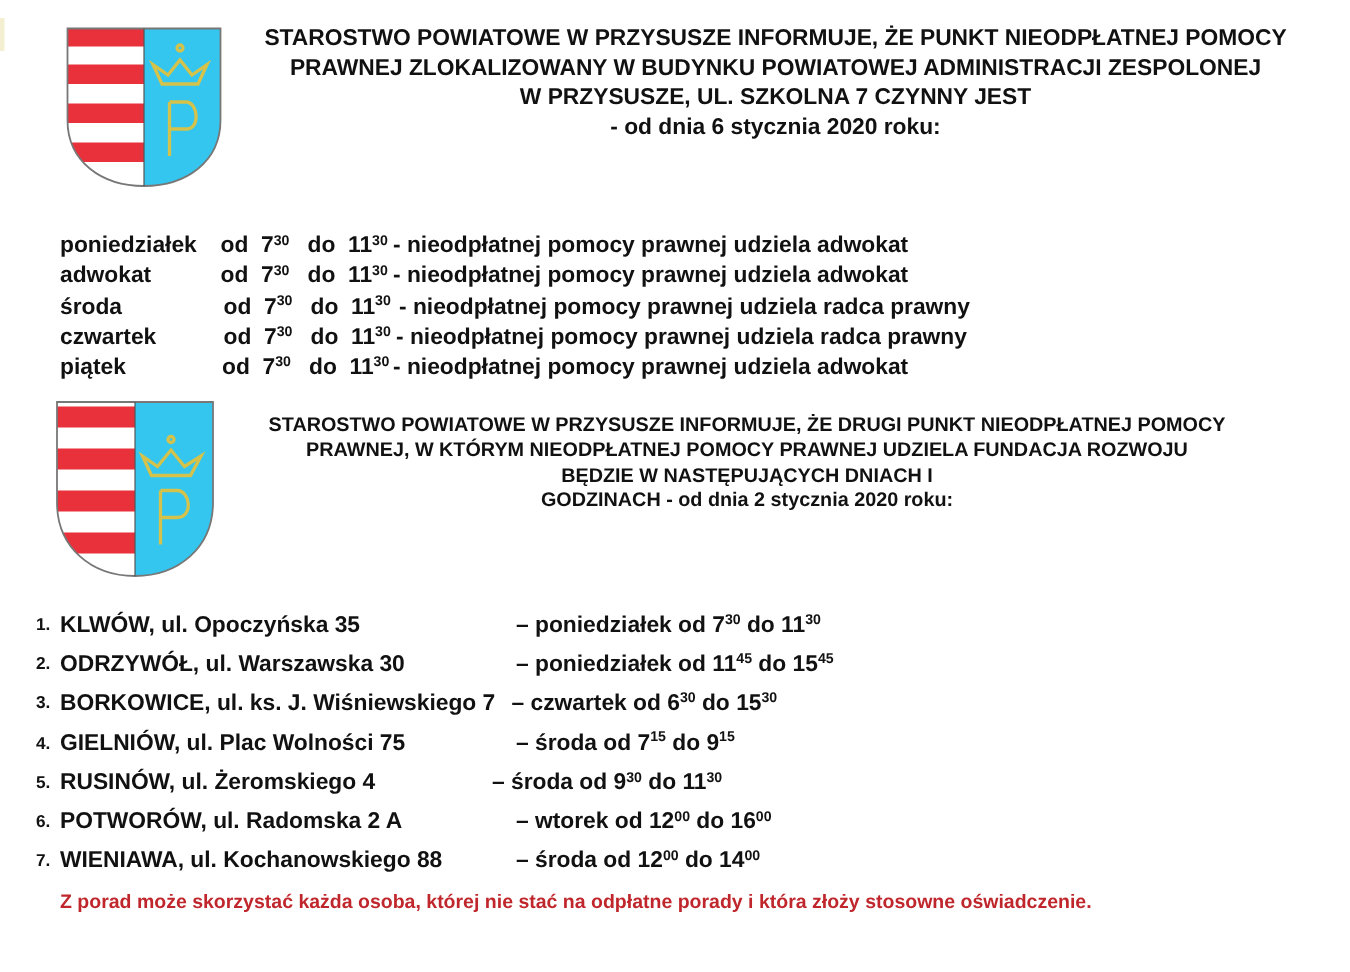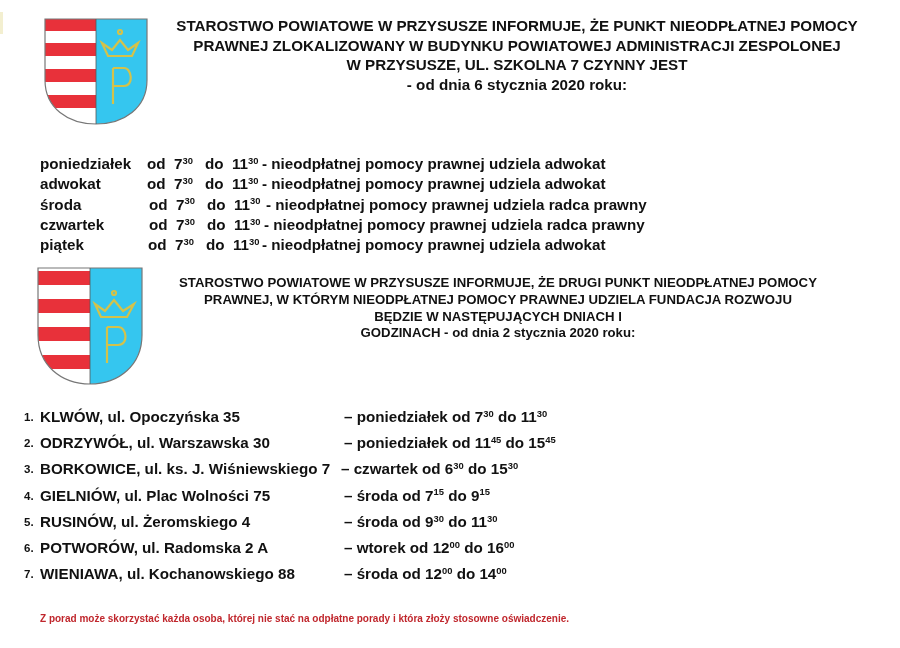--- a/index.html
+++ b/index.html
@@ -22,21 +22,21 @@
   .sched .od { position: absolute; left: 107px; }
   .sched .do { position: absolute; left: 165px; }
   .sched .desc { position: absolute; left: 222px; text-align: right; }
 
   .points { position: absolute; left: 24px; top: 408px; font-weight: bold; font-size: 15.2px; }
   .points .row { position: relative; height: 26.2px; white-space: nowrap; }
   .points .num { position: absolute; left: 0; font-size: 11.5px; top: 3px; }
   .points .addr { position: absolute; left: 16px; }
   .points .time { position: absolute; }
 
-  .note { position: absolute; left: 40px; top: 593px; font-weight: bold; font-size: 10px; color: #c0272d; white-space: nowrap; margin-top: 20px; }
+  .note { position: absolute; left: 40px; top: 593px; font-weight: bold; font-size: 13px; color: #c0272d; white-space: nowrap; }
   .mark { position: absolute; left: 0; top: 12px; width: 3px; height: 22px; background: #f3efd0; }
 </style>
 </head>
 <body>
 
 <div class="mark"></div>
 
 <svg class="crest" style="left:44px; top:18px;" width="104" height="107" viewBox="0 0 104 107">
   <defs>
     <clipPath id="shield1">
@@ -147,21 +147,21 @@
     <span class="time" style="left:317px"><span>– czwartek od </span><span>6</span><sup>30</sup><span> do </span><span>15</span><sup>30</sup></span>
   </div>
   <div class="row">
     <span class="num">4.</span>
     <span class="addr">GIELNIÓW, ul. Plac Wolności 75</span>
     <span class="time" style="left:320px"><span>– środa od </span><span>7</span><sup>15</sup><span> do </span><span>9</span><sup>15</sup></span>
   </div>
   <div class="row">
     <span class="num">5.</span>
     <span class="addr">RUSINÓW, ul. Żeromskiego 4</span>
-    <span class="time" style="left:320px"><span>– środa od </span><span>9</span><sup>30</sup><span> do </span><span>11</span><sup>30</sup></span>
+    <span class="time" style="left:304px"><span>– środa od </span><span>9</span><sup>30</sup><span> do </span><span>11</span><sup>30</sup></span>
   </div>
   <div class="row">
     <span class="num">6.</span>
     <span class="addr">POTWORÓW, ul. Radomska 2 A</span>
     <span class="time" style="left:320px"><span>– wtorek od </span><span>12</span><sup>00</sup><span> do </span><span>16</span><sup>00</sup></span>
   </div>
   <div class="row">
     <span class="num">7.</span>
     <span class="addr">WIENIAWA, ul. Kochanowskiego 88</span>
     <span class="time" style="left:320px"><span>– środa od </span><span>12</span><sup>00</sup><span> do </span><span>14</span><sup>00</sup></span>

